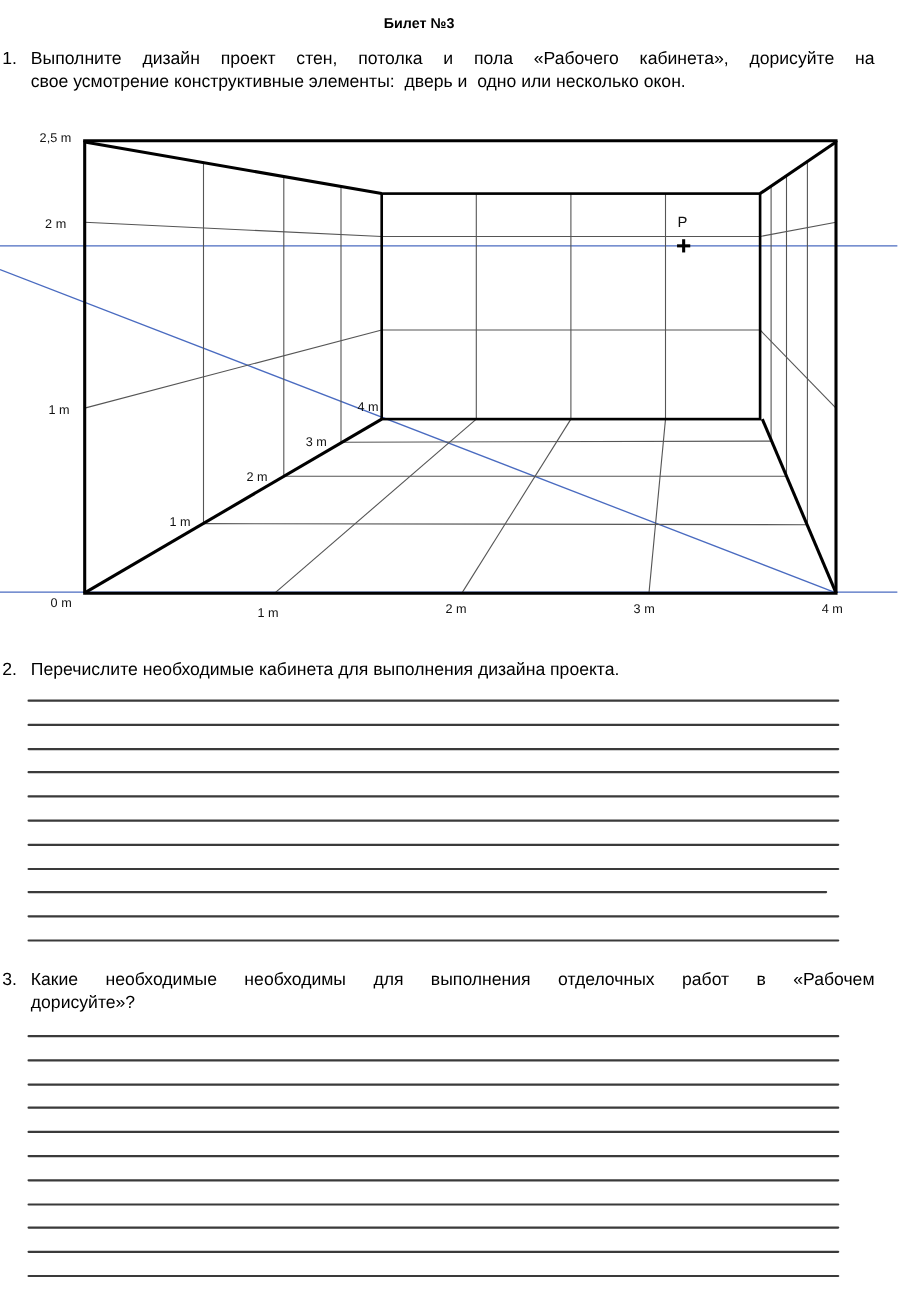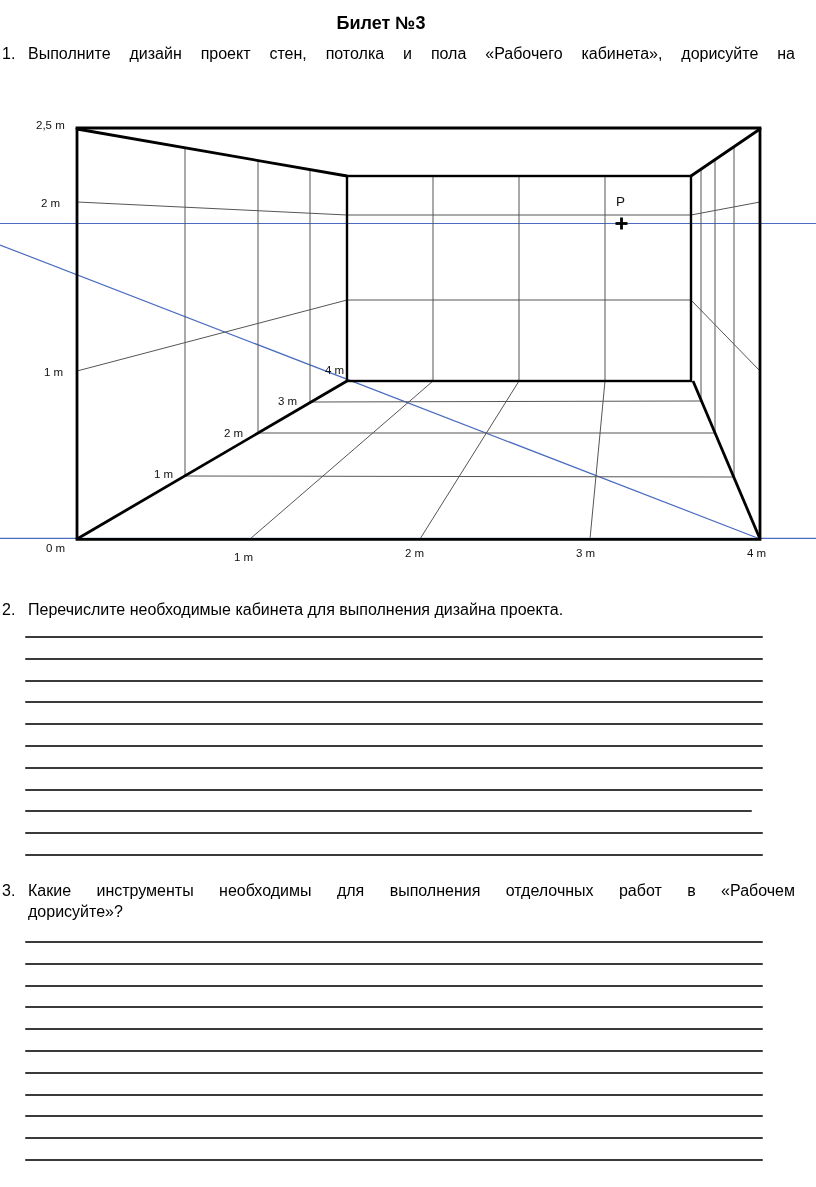--- a/index.html
+++ b/index.html
@@ -1,21 +1,21 @@
 <!DOCTYPE html>
 <html><head>
 <meta charset="utf-8">
 <style>
   html,body { margin:0; padding:0; }
   body {
     width:816px; height:1187px; background:#ffffff; position:relative;
     font-family:"Liberation Sans", sans-serif; color:#000; overflow:hidden;
   }
   .abs { position:absolute; }
-  .title { top:13px; left:0; width:762px; text-align:center; font-size:18px; font-weight:bold; }
+  .title { top:13px; left:0; width:762px; text-align:center; font-size:13px; font-weight:bold; }
   .qnum  { font-size:16px; line-height:21px; }
   .qtext { font-size:16px; line-height:21px; width:767px; }
   .jfull { text-align:justify; text-align-last:justify; }
   .pre   { white-space:pre-wrap; }
   svg.diagram { position:absolute; top:0; left:0; pointer-events:none; }
   .blue-line   { stroke:#4a6bc0; stroke-width:1.2; fill:none; }
   .grid-line   { stroke:#555555; stroke-width:1; fill:none; }
   .thick-line  { stroke:#000000; stroke-width:2.8; fill:none; }
   .back-rect   { stroke:#000000; stroke-width:2.4; fill:none; }
   .cross-line  { stroke:#000000; stroke-width:2.8; fill:none; }
@@ -25,20 +25,21 @@
   .answer-line  { position:absolute; left:0; height:2px; width:738px; background:#3a3a3a; border-radius:1px; }
 </style>
 </head>
 <body>
 
 <div class="abs title">Билет №3</div>
 
 <div class="abs qnum" style="top:43px; left:2px;">1.</div>
 <div class="abs qtext" style="top:43px; left:28px;">
   <div class="jfull">Выполните дизайн проект стен, потолка и пола «Рабочего кабинета», дорисуйте на</div>
+  <div class="pre">свое усмотрение конструктивные элементы:  дверь и  одно или несколько окон.</div>
 </div>
 
 <svg class="diagram" width="816" height="600" viewBox="0 0 816 600">
 
   <g>
     <line class="blue-line" x1="0" y1="223.5" x2="816" y2="223.5"></line>
     <line class="blue-line" x1="0" y1="538.3" x2="816" y2="538.3"></line>
     <line class="blue-line" x1="0" y1="245" x2="760" y2="539"></line>
   </g>
 
@@ -125,21 +126,21 @@
     <div class="answer-line" style="top: 745px;"></div>
     <div class="answer-line" style="top: 766.8px;"></div>
     <div class="answer-line" style="top: 788.6px;"></div>
     <div class="answer-line" style="top: 810.4px; width: 727px;"></div>
     <div class="answer-line" style="top: 832.2px;"></div>
     <div class="answer-line" style="top: 854px;"></div>
   </div>
 
 <div class="abs qnum" style="top:880px; left:2px;">3.</div>
 <div class="abs qtext" style="top:880px; left:28px;">
-  <div class="jfull">Какие инструменты необходимы для выполнения отделочных  работ в «Рабочем</div>
+  <div class="jfull">Какие необходимые необходимы для выполнения отделочных  работ в «Рабочем</div>
   <div class="pre">дорисуйте»?</div>
 </div>
 <div class="answer-lines">
     <div class="answer-line" style="top: 941px;"></div>
     <div class="answer-line" style="top: 962.8px;"></div>
     <div class="answer-line" style="top: 984.6px;"></div>
     <div class="answer-line" style="top: 1006.4px;"></div>
     <div class="answer-line" style="top: 1028.2px;"></div>
     <div class="answer-line" style="top: 1050px;"></div>
     <div class="answer-line" style="top: 1071.8px;"></div>

